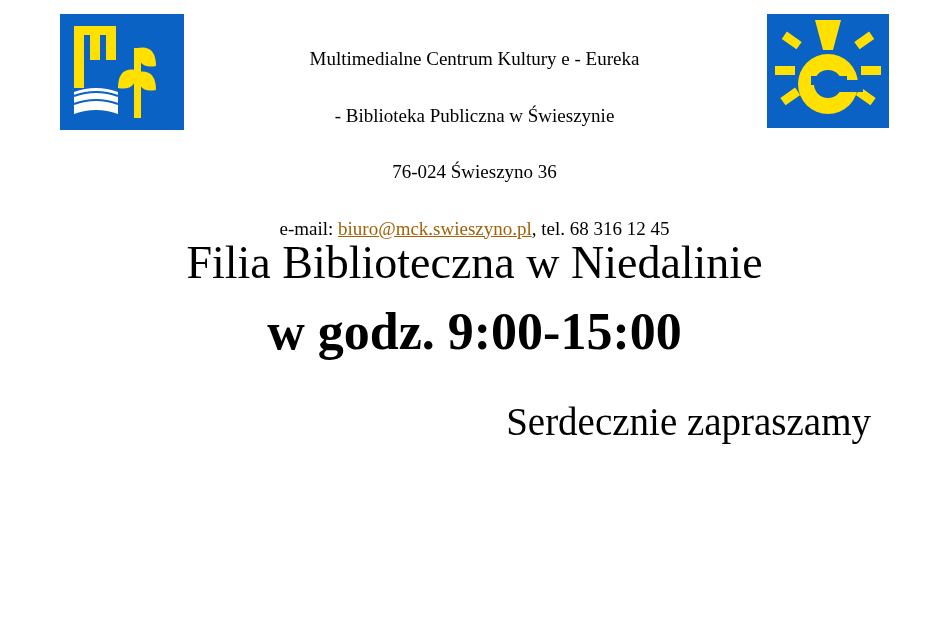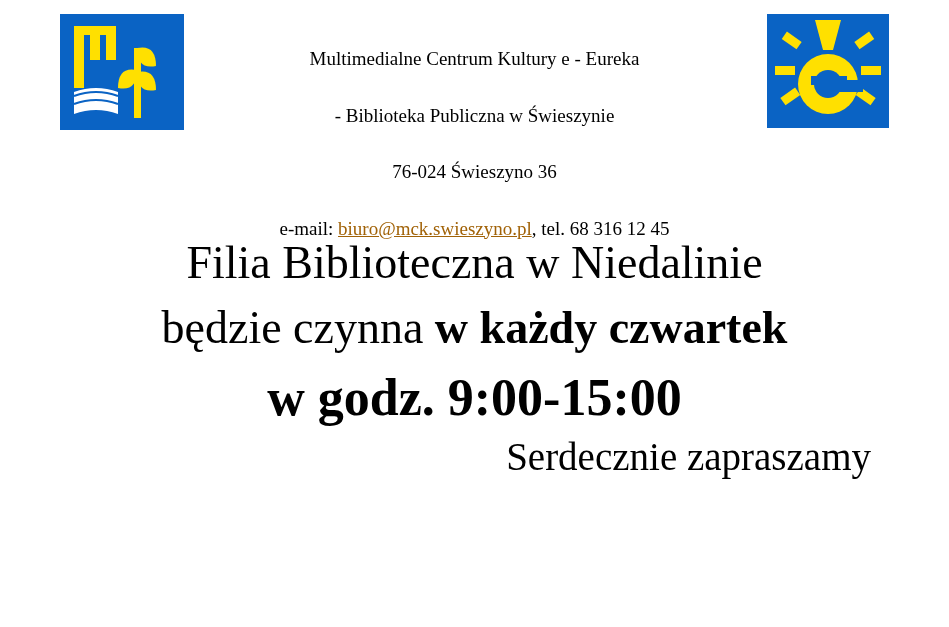--- a/index.html
+++ b/index.html
@@ -62,20 +62,21 @@
     line-height: 1.42;
   }
   .notice .line { white-space: nowrap; }
   .notice .bold { font-weight: bold; }
   .line-hours {
     font-weight: bold;
     font-size: 52px;
   }
 
   .closing {
+    margin-top: 30px;
     text-align: right;
     padding-right: 78px;
     font-size: 39px;
   }
 </style>
 </head>
 <body>
 
 <div class="header">
 
@@ -120,17 +121,16 @@
   <div class="header-text">
     <div>Multimedialne Centrum Kultury e - Eureka</div>
     <div>- Biblioteka Publiczna w Świeszynie</div>
     <div>76-024 Świeszyno 36</div>
     <div><span>e-mail: </span><a class="email-link" href="#">biuro@mck.swieszyno.pl</a><span>, tel. 68 316 12 45</span></div>
   </div>
 </div>
 
 <div class="notice">
   <div class="line">Filia Biblioteczna w Niedalinie</div>
-  <div class="line"><span>będzie czynna </span><span class="bold">w każdy czwartek</span></div>
   <div class="line line-hours">w godz. 9:00-15:00</div>
 </div>
 
 <div class="closing">Serdecznie zapraszamy</div>
 
 </body></html>

